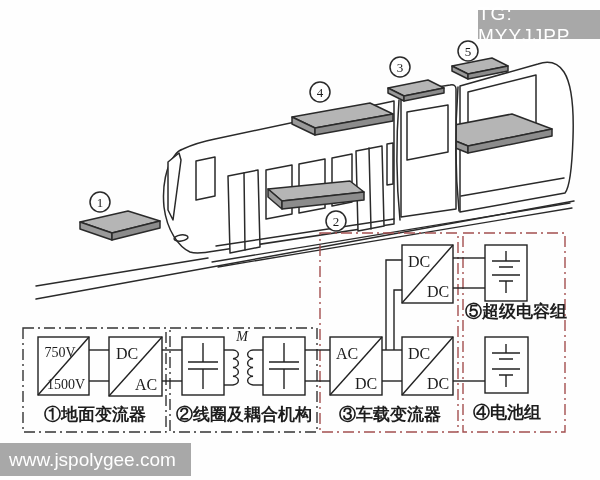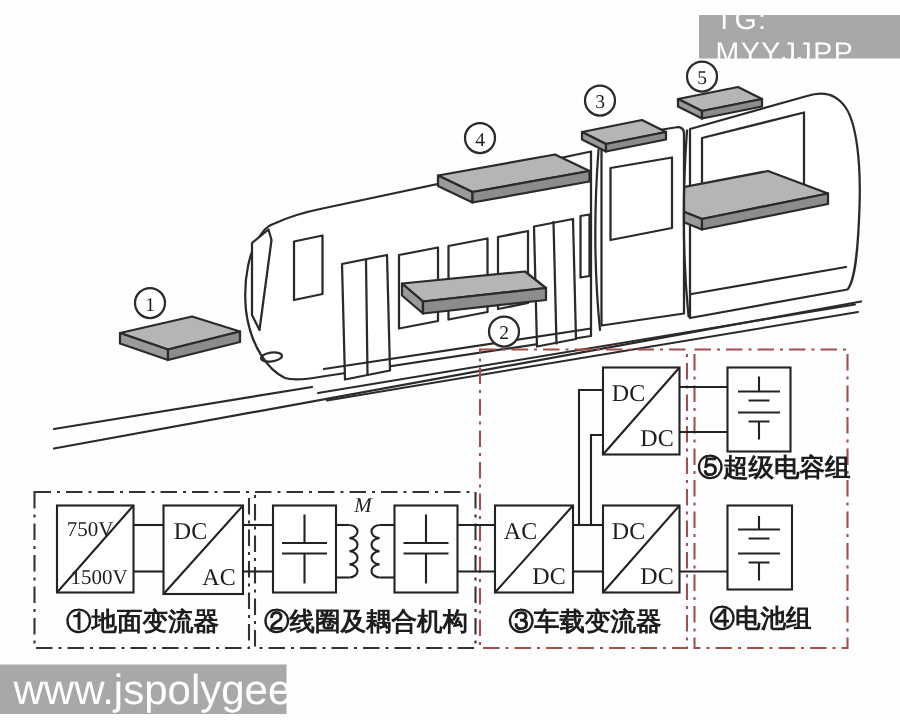--- a/index.html
+++ b/index.html
@@ -2,22 +2,22 @@
 <html><head>
 <meta charset="utf-8">
 <style>
   html,body{margin:0;padding:0;background:#ffffff;}
   #canvas{position:relative;width:600px;height:480px;background:#fefefe;overflow:hidden;
           font-family:"Liberation Serif","DejaVu Serif",serif;}
   #scene{position:absolute;left:0;top:0;}
   .badge{position:absolute;background:#a8a8a8;color:#ffffff;
          font-family:"Liberation Sans","DejaVu Sans",sans-serif;
          display:flex;align-items:center;box-sizing:border-box;}
-  #badge-tg{right:0;top:10px;width:134px;height:29px;font-size:19px;padding-left:11px;letter-spacing:1px;}
-  #badge-site{left:0;top:443px;width:191px;height:33px;font-size:28px;padding-left:9px;}
+  #badge-tg{right:0;top:10px;width:122px;height:29px;font-size:19px;letter-spacing:1px;}
+  #badge-site{left:0;top:443px;width:191px;height:33px;font-size:19px;padding-left:9px;}
   svg text{font-family:"Liberation Serif","DejaVu Serif",serif;fill:#1d1d1d;}
   .lbl{font-size:17px;font-weight:600;}
   .boxtxt{font-size:16px;}
   .srctxt{font-size:14px;}
   .callout{font-size:13px;}
 </style>
 </head>
 <body>
 
 <div id="canvas">

